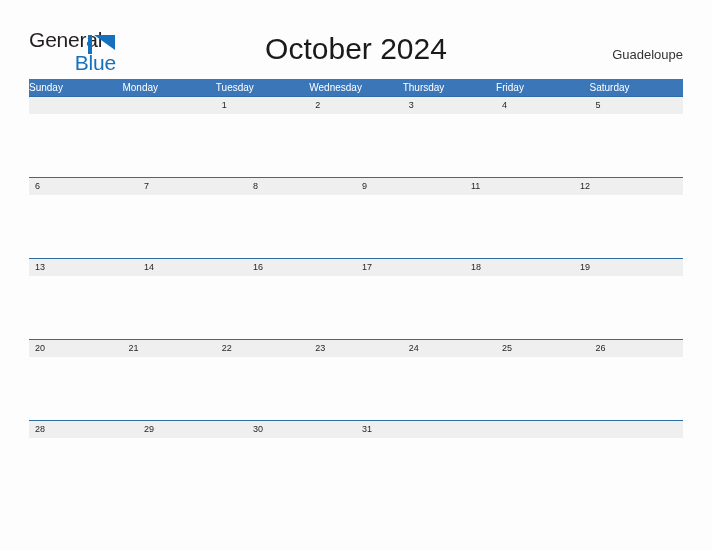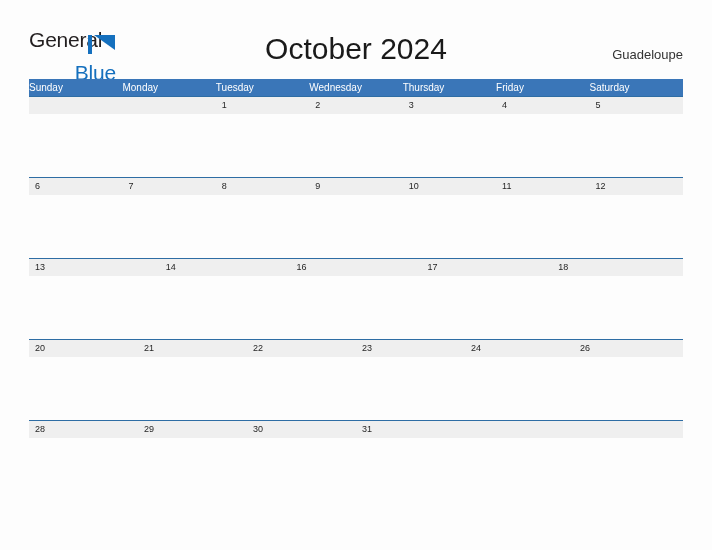--- a/index.html
+++ b/index.html
@@ -53,21 +53,20 @@
     position: absolute;
     left: 0;
     top: 23px;
     width: 87px;
     text-align: right;
     font-size: 21px;
     letter-spacing: -0.2px;
     color: #1570be;
     line-height: 24px;
     white-space: nowrap;
-    margin-top: 10px;
   }
 
   
   #month-title {
     position: absolute;
     left: 156px;
     top: 30px;
     width: 400px;
     text-align: center;
     font-size: 30px;
@@ -190,45 +189,46 @@
     </div>
     <div class="week-body"></div>
   </div>
 
   <div class="week-row">
     <div class="week-dates">
       <div class="day-cell">6</div>
       <div class="day-cell">7</div>
       <div class="day-cell">8</div>
       <div class="day-cell">9</div>
-      <div class="day-cell">10</div>
       <div class="day-cell">11</div>
       <div class="day-cell">12</div>
     </div>
     <div class="week-body"></div>
   </div>
 
   <div class="week-row">
     <div class="week-dates">
       <div class="day-cell">13</div>
       <div class="day-cell">14</div>
       <div class="day-cell">16</div>
       <div class="day-cell">17</div>
       <div class="day-cell">18</div>
+      <div class="day-cell">19</div>
     </div>
     <div class="week-body"></div>
   </div>
 
   <div class="week-row">
     <div class="week-dates">
       <div class="day-cell">20</div>
       <div class="day-cell">21</div>
       <div class="day-cell">22</div>
       <div class="day-cell">23</div>
       <div class="day-cell">24</div>
+      <div class="day-cell">25</div>
       <div class="day-cell">26</div>
     </div>
     <div class="week-body"></div>
   </div>
 
   <div class="week-row">
     <div class="week-dates">
       <div class="day-cell">28</div>
       <div class="day-cell">29</div>
       <div class="day-cell">30</div>

